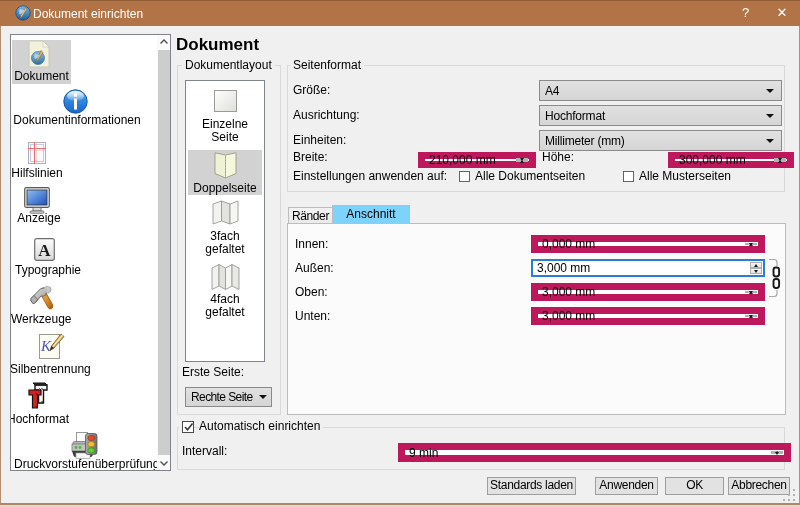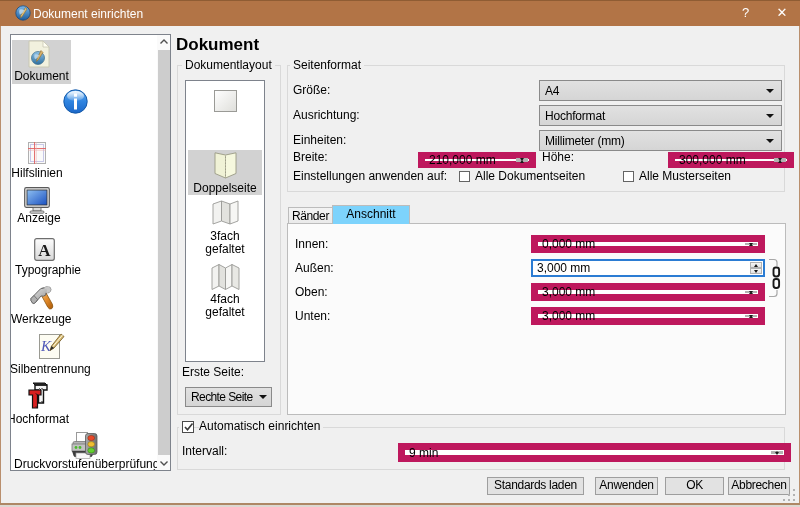--- a/index.html
+++ b/index.html
@@ -86,20 +86,21 @@
     <linearGradient id="ih" x1="0" y1="0" x2="0" y2="1">
           <stop offset="0" stop-color="#ffffff" stop-opacity="0.95"></stop>
           <stop offset="1" stop-color="#ffffff" stop-opacity="0.1"></stop>
         </linearGradient>
       </defs>
     <circle cx="12.5" cy="12.5" r="11.7" fill="url(#ib)" stroke="#1258a8" stroke-width="1"></circle>
     <ellipse cx="12.5" cy="7" rx="8.5" ry="5" fill="url(#ih)"></ellipse>
     <rect x="11" y="4.5" width="3" height="3.2" fill="#fff"></rect>
     <rect x="11" y="9.5" width="3" height="11" fill="#fff"></rect>
   </svg>
+  <div class="lbl ctr" style="left:1px;top:79px;width:130px">Dokumentinformationen</div>
 
   <svg class="ab" style="left:17px;top:107px" width="18" height="22" viewBox="0 0 18 22">
     <rect x="0.5" y="0.5" width="17" height="21" fill="#fafafa" stroke="#b0b0b0"></rect>
     <rect x="2.5" y="2.5" width="13" height="17" fill="none" stroke="#c8c8e8"></rect>
     <line x1="0" y1="6.5" x2="18" y2="6.5" stroke="#e06060" stroke-width="0.9"></line>
     <line x1="6.5" y1="0" x2="6.5" y2="22" stroke="#e06060" stroke-width="0.9"></line>
     <line x1="0" y1="8.2" x2="18" y2="8.2" stroke="#f0b0b0" stroke-width="0.6"></line>
     <line x1="8.2" y1="0" x2="8.2" y2="22" stroke="#f0b0b0" stroke-width="0.6"></line>
   </svg>
   <div class="lbl ctr" style="left:-4px;top:132px;width:60px">Hilfslinien</div>
@@ -208,20 +209,21 @@
 <div class="lb" style="left:185px;top:80px;width:80px;height:282px">
   <svg class="ab" style="left:28px;top:9px" width="23" height="22" viewBox="0 0 23 22">
     <defs>
         <linearGradient id="p1" x1="0" y1="0" x2="1" y2="1">
           <stop offset="0" stop-color="#ffffff"></stop>
           <stop offset="1" stop-color="#dededa"></stop>
         </linearGradient>
       </defs>
     <rect x="0.5" y="0.5" width="22" height="21" fill="url(#p1)" stroke="#9a9a96"></rect>
   </svg>
+  <div class="lbl ctr" style="left:0;top:37px;width:78px">Einzelne<br>Seite</div>
   <div class="sel" style="left:2px;top:69px;width:74px;height:45px"></div>
   <svg class="ab" style="left:27px;top:71px" width="25" height="27" viewBox="0 0 25 27">
     <path d="M12.5 3 L2 0.8 L2 21.5 L12.5 26 Z" fill="#f0f2d6" stroke="#9a9a84" stroke-width="0.9"></path>
     <path d="M12.5 3 L23 0.8 L23 21.5 L12.5 26 Z" fill="#f6f8de" stroke="#9a9a84" stroke-width="0.9"></path>
     <path d="M12.5 3 V26" stroke="#c2c2a8" stroke-width="0.8" stroke-dasharray="1.5 1.5"></path>
   </svg>
   <div class="lbl ctr" style="left:0;top:101px;width:78px">Doppelseite</div>
   <svg class="ab" style="left:26px;top:119px" width="27" height="25" viewBox="0 0 27 25">
     <path d="M1 4 L9.5 1 L9.5 21 L1 24 Z" fill="#f2f2f0" stroke="#9a9a96" stroke-width="0.9"></path>
     <path d="M9.5 1 L18 4 L18 24 L9.5 21 Z" fill="#e2e2de" stroke="#9a9a96" stroke-width="0.9"></path>
@@ -319,21 +321,21 @@
     <path d="M2 5 L4.5 7.8 L9.5 1.5" fill="none" stroke="#3a3a3a" stroke-width="1.6"></path>
   </svg>
 <div class="lbl" style="left:199px;top:420px;background:#f0f0f0;padding:0 3px 0 0">Automatisch einrichten</div>
 <div class="lbl" style="left:182px;top:445px">Intervall:</div>
 <div class="spin" style="left:398px;top:443px;width:393px;height:19px">
     <span>9 min</span>
     <i class="su"></i>
     <i class="sd"></i>
   </div>
 
-<div class="btn" style="left:487px;top:477px;width:97px">Standards laden</div>
+<div class="btn" style="left:487px;top:477px;width:89px">Standards laden</div>
 <div class="btn" style="left:595px;top:477px;width:63px">Anwenden</div>
 <div class="btn" style="left:665px;top:477px;width:59px">OK</div>
 <div class="btn" style="left:728px;top:477px;width:62px">Abbrechen</div>
 
 <svg class="ab" style="left:781px;top:488px" width="16" height="15" viewBox="0 0 16 15">
   <g fill="#b2b2b2">
       <rect x="12" y="1" width="2" height="2"></rect>
       <rect x="12" y="6" width="2" height="2"></rect>
       <rect x="7" y="6" width="2" height="2"></rect>
       <rect x="12" y="11" width="2" height="2"></rect>

